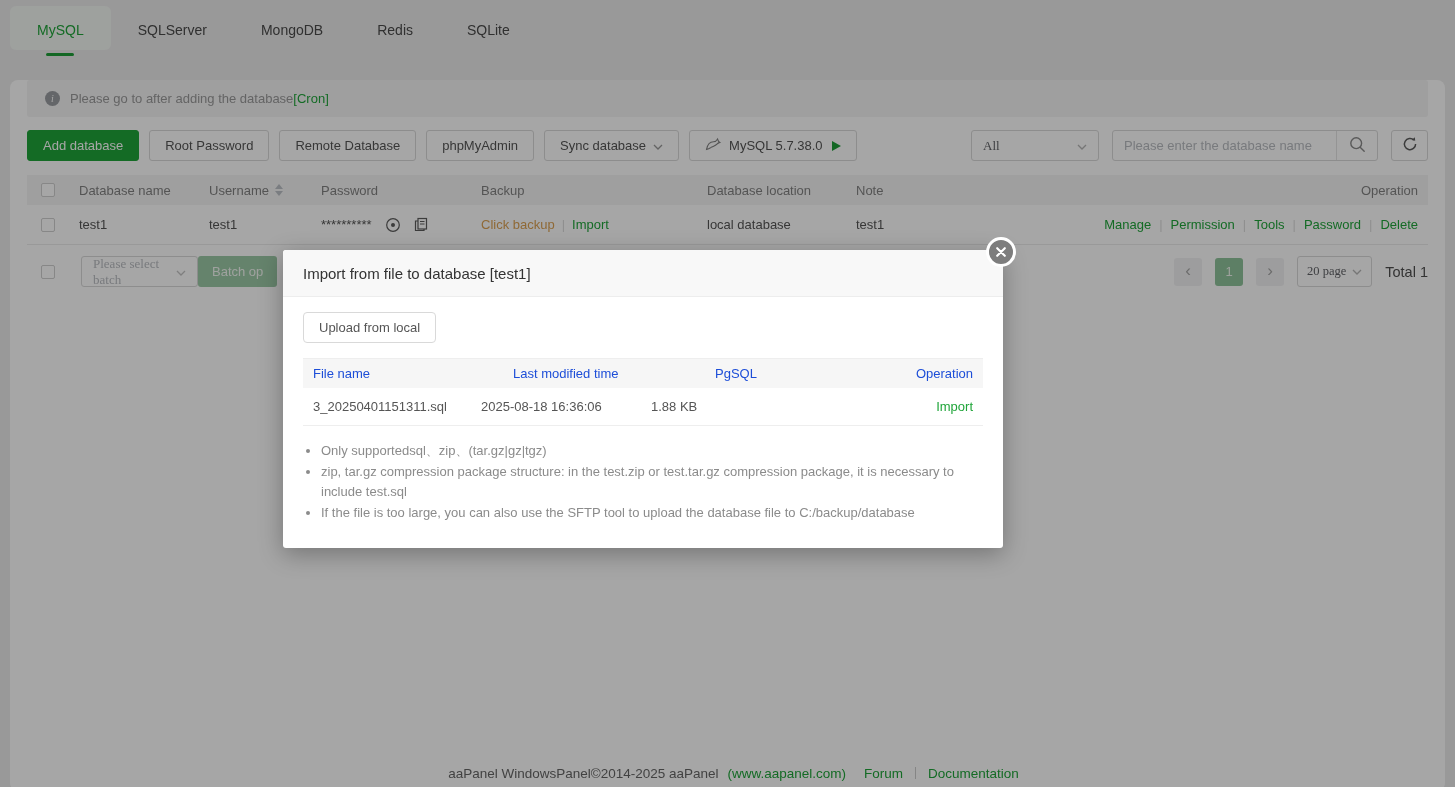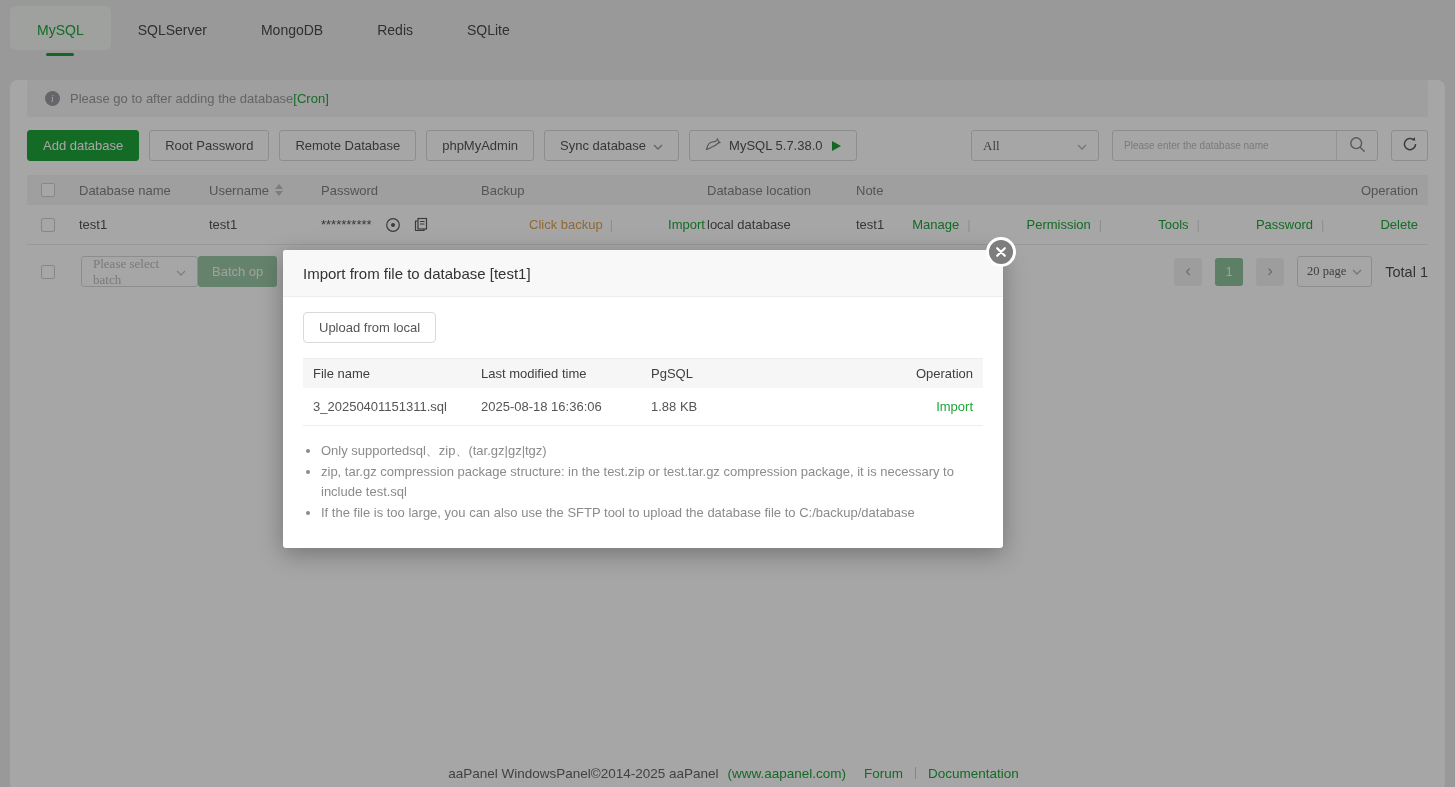--- a/index.html
+++ b/index.html
@@ -28,21 +28,21 @@
 
   
   .toolbar { margin-top:13px; display:flex; align-items:center; gap:10px; }
   .btn { height:31px; padding:0 15px; background:#fff; border:1px solid #d9d9d9; border-radius:3px; font-size:13px; color:#555; display:inline-flex; align-items:center; gap:7px; cursor:pointer; font-family:inherit; }
   .btn.primary { background:#20a53a; border-color:#20a53a; color:#fff; }
   .play-triangle { width:0; height:0; border-left:9px solid #1e9e38; border-top:5px solid transparent; border-bottom:5px solid transparent; margin-left:2px; }
   .toolbar-right { margin-left:auto; display:flex; align-items:center; gap:13px; }
   .select { height:31px; border:1px solid #d9d9d9; border-radius:3px; display:flex; align-items:center; justify-content:space-between; padding:0 11px; font-size:13px; color:#606266; cursor:pointer; background:#fff;font-family:Liberation Serif, serif; }
   .select.filter { width:128px; }
   .searchbox { width:266px; height:31px; border:1px solid #d9d9d9; border-radius:3px; display:flex; align-items:stretch; background:#fff; }
-  .searchbox input { flex:1; border:none; outline:none; padding:0 11px; font-size:10px; color:#555; font-family:inherit; background:transparent; min-width:0; }
+  .searchbox input { flex:1; border:none; outline:none; padding:0 11px; font-size:13px; color:#555; font-family:inherit; background:transparent; min-width:0; }
   .searchbox input::placeholder { color:#b9bcc1; }
   .search-btn { width:41px; border-left:1px solid #e3e3e3; display:flex; align-items:center; justify-content:center; cursor:pointer; }
   .icon-btn { width:37px; height:31px; border:1px solid #d9d9d9; border-radius:3px; background:#fff; display:inline-flex; align-items:center; justify-content:center; cursor:pointer; }
 
   
   .dbtable { margin-top:14px; font-size:13px; }
   .thead { display:flex; align-items:center; height:30px; background:#f5f5f5; color:#828282; }
   .trow  { display:flex; align-items:center; height:40px; color:#555; border-bottom:1px solid #ececec; }
   .cell { display:flex; align-items:center; }
   .col-check { width:52px; padding-left:14px; }
@@ -52,21 +52,21 @@
   .col-backup { width:226px; }
   .col-loc { width:149px; }
   .col-note { flex:1; }
   .col-op { width:320px; justify-content:flex-end; padding-right:10px; }
   .checkbox { width:14px; height:14px; border:1px solid #cfcfcf; border-radius:2px; background:#fff; display:inline-block; cursor:pointer; }
   .sort { display:inline-flex; flex-direction:column; margin-left:6px; gap:2px; cursor:pointer; }
   .sort i { width:0; height:0; border-left:4px solid transparent; border-right:4px solid transparent; display:block; }
   .sort .up { border-bottom:5px solid #bcc0c6; }
   .sort .down { border-top:5px solid #bcc0c6; }
   .pw-icon { margin-left:13px; cursor:pointer; display:inline-flex; }
-  .link { cursor:pointer; text-decoration:none;margin-left:48px; }
+  .link { cursor:pointer; text-decoration:none; }
   .link.green { color:#20a53a; }
   .link.orange { color:#dca253; }
   .sep::before { content:"|"; color:#dcdcdc; }
   .col-backup .sep { margin:0 7px; }
   .ops .sep { margin:0 8px; }
   .ops { display:flex; align-items:center; font-size:13px; }
 
   
   .batchbar { margin-top:11px; display:flex; align-items:center; height:31px; }
   .batchbar .col-lead { padding-left:14px; display:flex; align-items:center; }
@@ -86,21 +86,21 @@
   .fsep { display:inline-block; width:1px; height:12px; background:#ccc; margin:0 12px; vertical-align:-1px; }
 
   
   .overlay { position:absolute; inset:0; background:rgba(0,0,0,0.35); z-index:10; }
   .modal { position:absolute; left:283px; top:250px; width:720px; background:#fff; border-radius:3px; box-shadow:0 6px 24px rgba(0,0,0,0.3); z-index:20; }
   .modal-header { height:47px; background:#f8f8f8; border-bottom:1px solid #ededed; display:flex; align-items:center; padding:0 20px; font-size:15px; color:#333; border-radius:3px 3px 0 0; }
   .modal-close { position:absolute; top:-13px; right:-13px; width:24px; height:24px; border:3px solid #fff; border-radius:50%; background:#7d7d7d; display:flex; align-items:center; justify-content:center; cursor:pointer; box-sizing:content-box; }
   .modal-body { padding:15px 20px 24px; }
   .upload-btn { height:31px; padding:0 15px; border:1px solid #d9d9d9; border-radius:4px; background:#fff; color:#555; font-size:13px; cursor:pointer; font-family:inherit; }
   .m-table { margin-top:15px; border-top:1px solid #eee; border-bottom:1px solid #eee; font-size:13px; }
-  .m-thead { display:flex; height:29px; background:#f6f6f6; color:#404040; }
+  .m-thead { display:flex; height:29px; background:#f6f6f6; color:#1d4ed8;gap:32px; }
   .m-trow { display:flex; align-items:center; height:37px; color:#555; background:#fff; }
   .mc-file { width:178px; padding-left:10px; }
   .mc-time { width:170px; }
   .mc-size { flex:1; }
   .mc-op { width:120px; justify-content:flex-end; padding-right:10px; }
   .notes { margin:15px 0 0 6px; padding-left:12px; color:#8b8b8b; font-size:13px; line-height:20px; list-style:disc; }
   .notes li { margin-bottom:1px; }
 </style>
 </head>
 <body>

